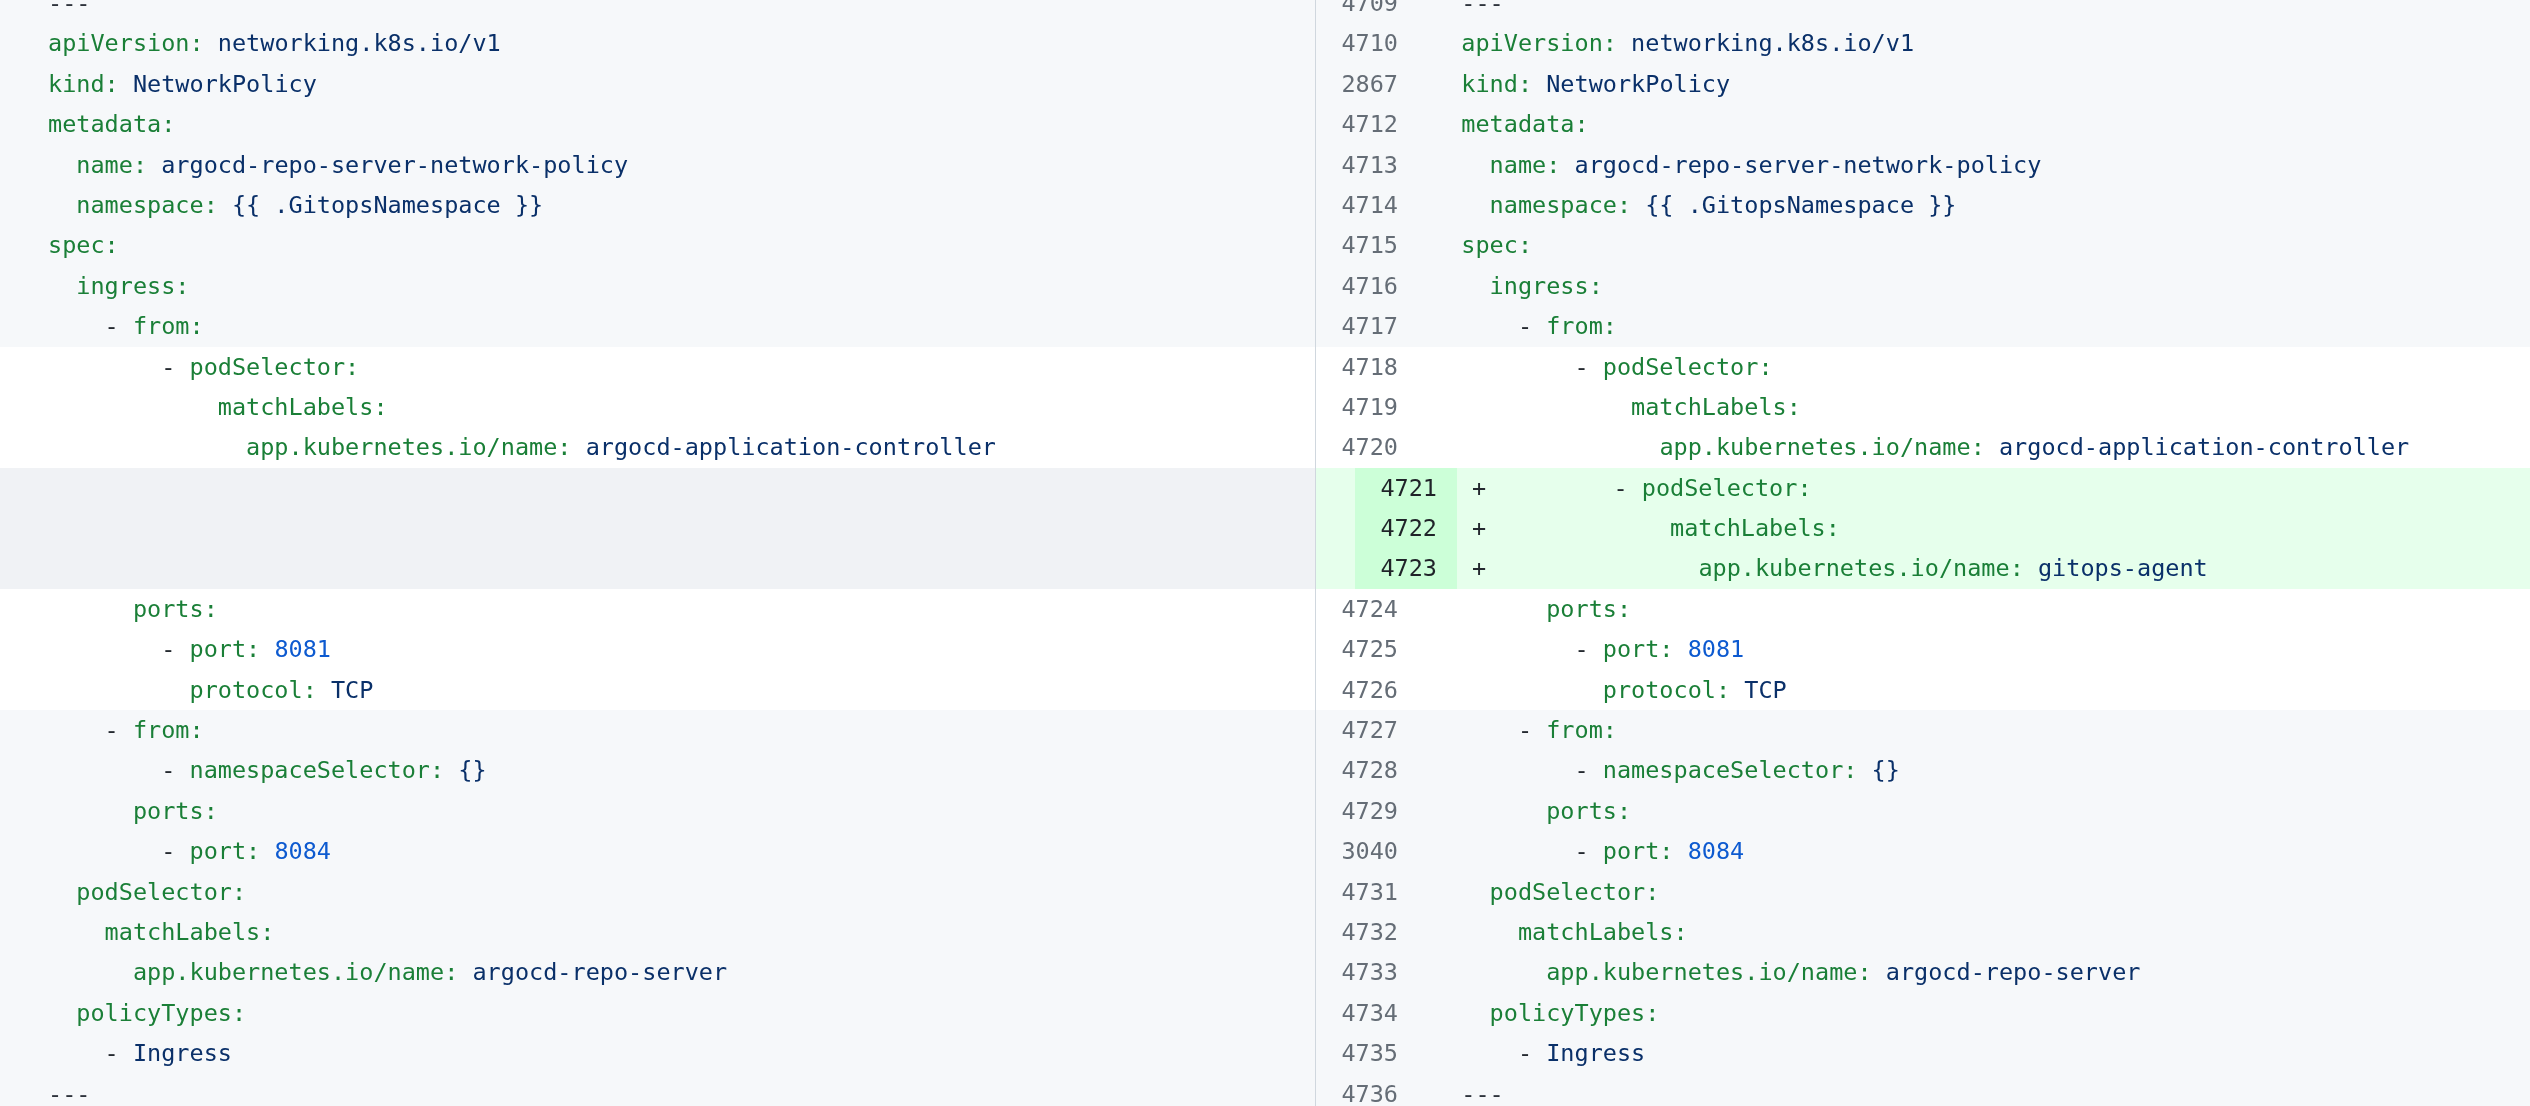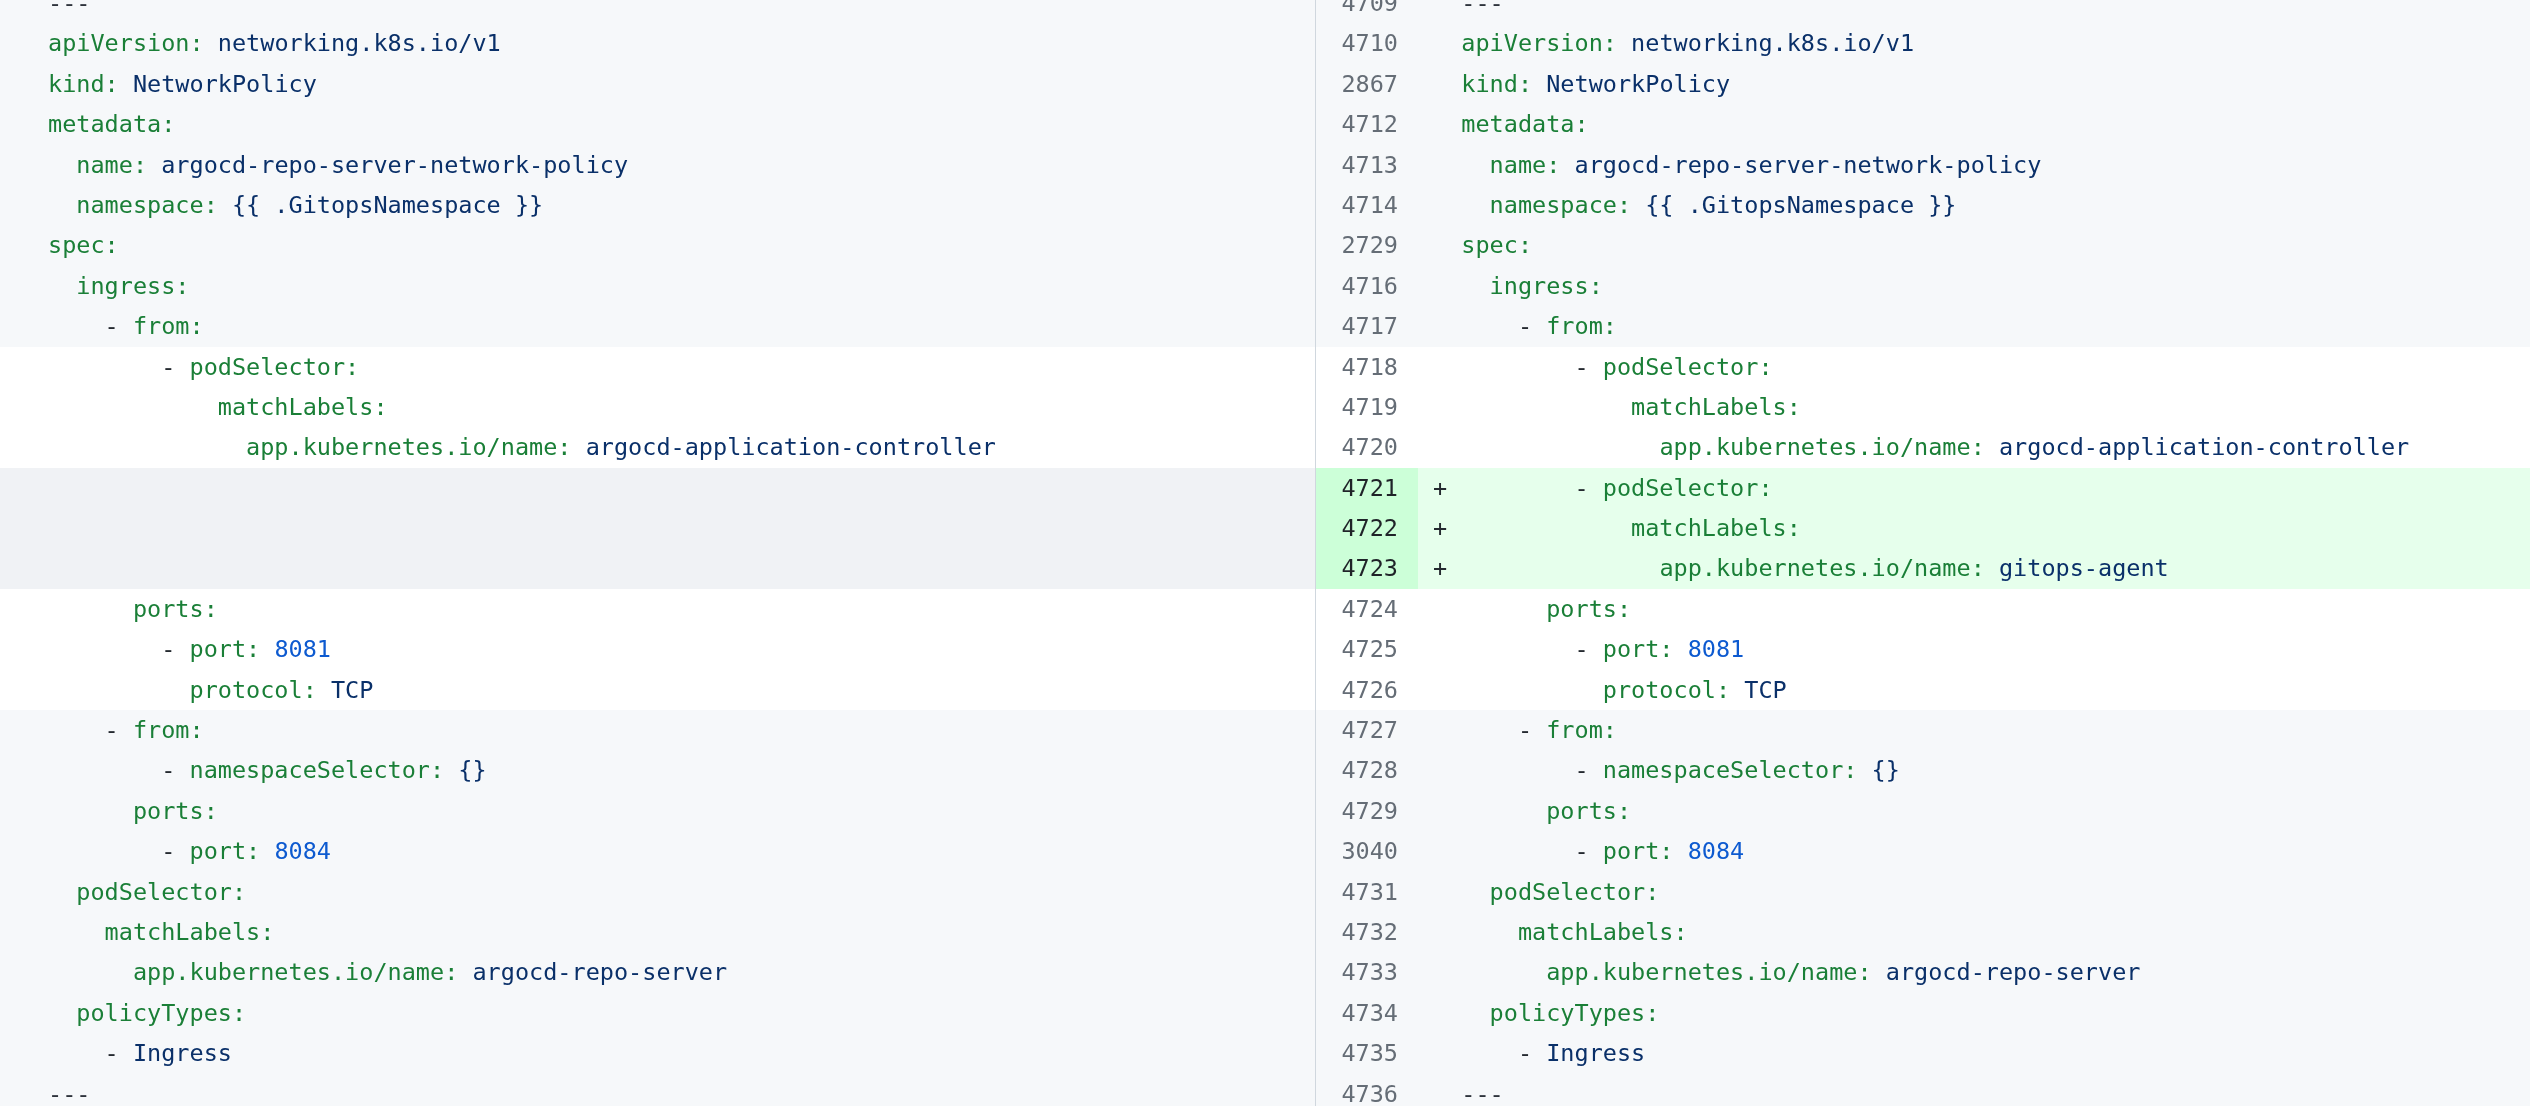--- a/index.html
+++ b/index.html
@@ -33,20 +33,21 @@
   .lineno {
     width: 102px; flex: none;
     padding-right: 20px; box-sizing: border-box;
     text-align: right;
     color: var(--c-lineno);
     cursor: pointer;
   }
   .lineno-add {
     background: var(--bg-add-num);
     color: var(--c-lineno-add);
+    margin-left: 39px;
   }
   .code { white-space: pre; overflow: hidden; }
   .code-old { flex: 1; padding-left: 48px; }
   .code-new { flex: 1; padding-left: 15px; }
   .marker { color: var(--c-plain); }
   .tok-key   { color: var(--c-key); text-align: right; }
   .tok-val   { color: var(--c-val); margin-top: 28px; }
   .tok-num   { color: var(--c-num); }
   .tok-plain { color: var(--c-plain); }
   .tok-punc  { color: var(--c-punc); }
@@ -157,21 +158,21 @@
         </div>
         <div class="row row-context">
           <div class="lineno">4713</div>
           <div class="code code-new"><span class="marker">  </span><span class="tok-plain">  </span><span class="tok-key">name:</span><span class="tok-val"> argocd-repo-server-network-policy</span></div>
         </div>
         <div class="row row-context">
           <div class="lineno">4714</div>
           <div class="code code-new"><span class="marker">  </span><span class="tok-plain">  </span><span class="tok-key">namespace:</span><span class="tok-val"> {{ .GitopsNamespace }}</span></div>
         </div>
         <div class="row row-context">
-          <div class="lineno">2729</div>
+          <div class="lineno">4715</div>
           <div class="code code-new"><span class="marker">  </span><span class="tok-key">spec:</span></div>
         </div>
         <div class="row row-context">
           <div class="lineno">4716</div>
           <div class="code code-new"><span class="marker">  </span><span class="tok-plain">  </span><span class="tok-key">ingress:</span></div>
         </div>
         <div class="row row-context">
           <div class="lineno">4717</div>
           <div class="code code-new"><span class="marker">  </span><span class="tok-plain">    - </span><span class="tok-key">from:</span></div>
         </div>

